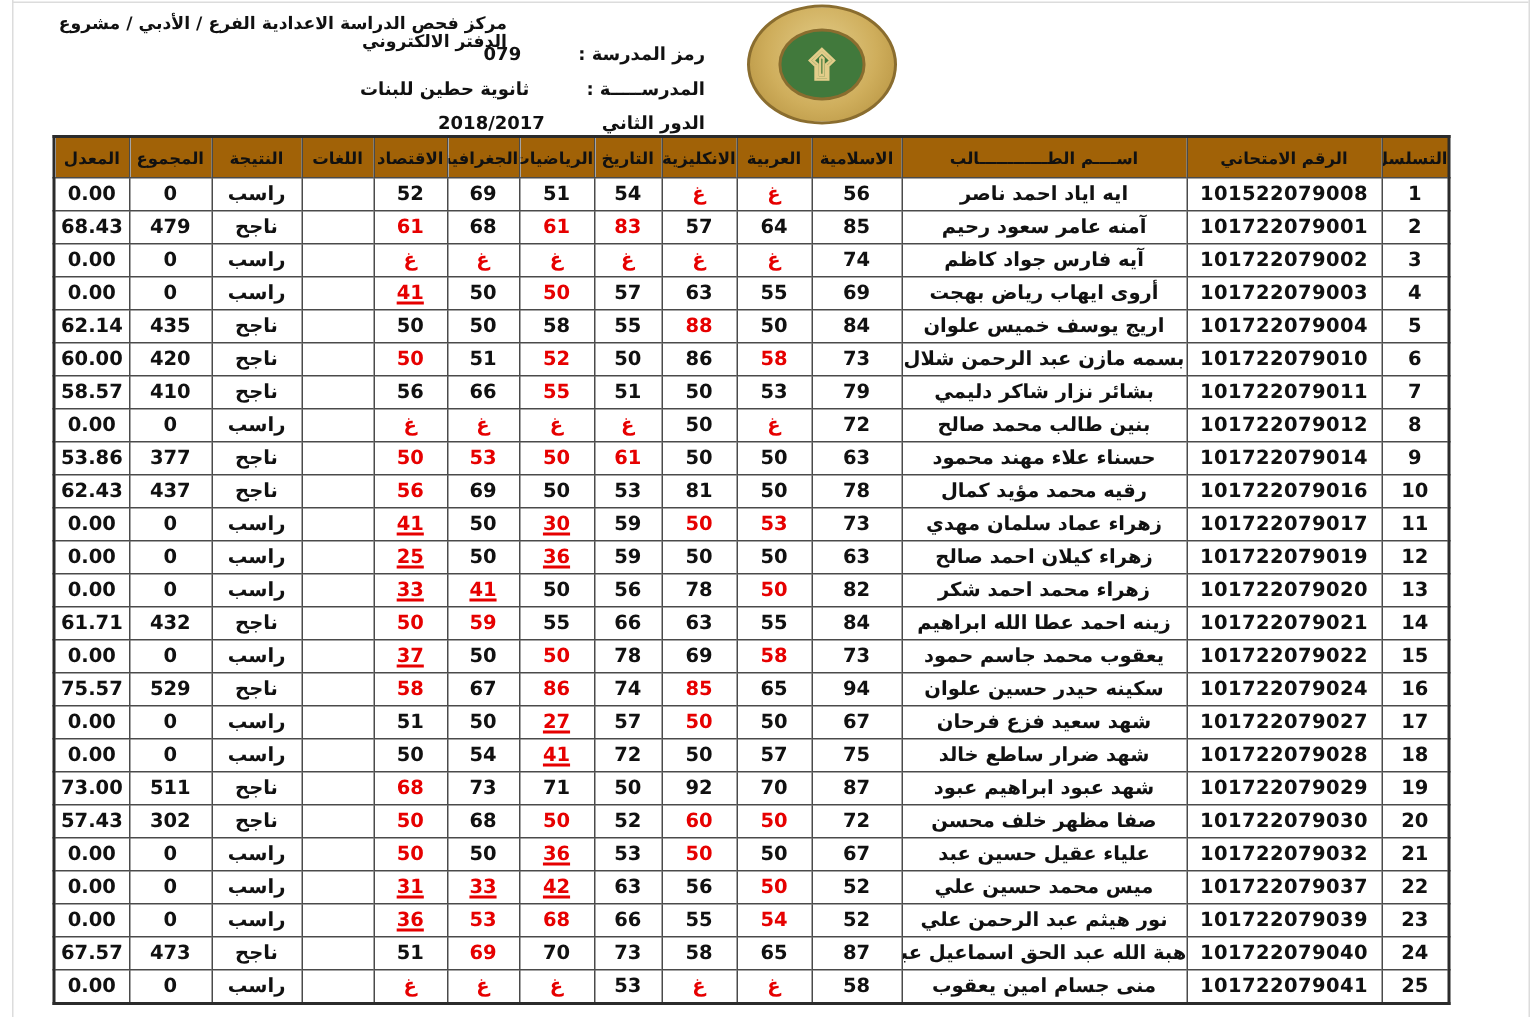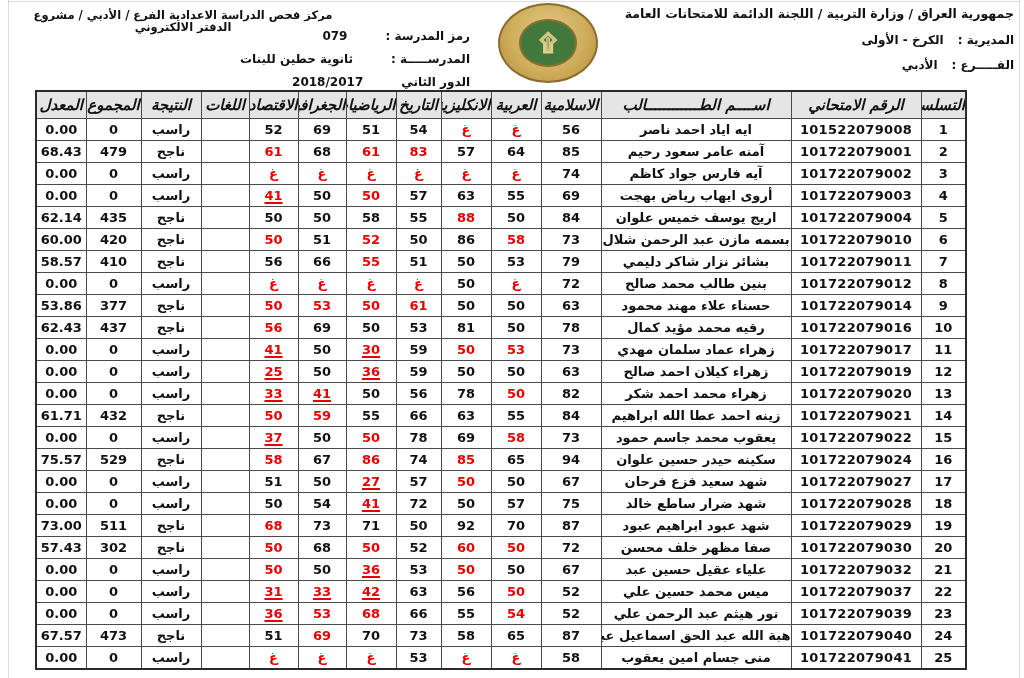--- a/index.html
+++ b/index.html
@@ -15,21 +15,21 @@
 
   
   .hdr-right{position:absolute;top:8px;right:10px;width:400px;text-align:right;line-height:1;}
   .hdr-right .t1{font-size:12.5px;}
   .hdr-right .row{margin-top:13px;font-size:12px;}
   .hdr-right .lbl{display:inline-block;margin-left:14px;}
   .hdr-center{position:absolute;top:30px;right:554px;text-align:right;line-height:1;white-space:nowrap;}
   .hdr-center .row{margin-bottom:11px;font-size:12px;}
   .hdr-center .lbl{display:inline-block;margin-left:38px;}
   .hdr-left{position:absolute;top:10px;left:28px;width:310px;text-align:right;line-height:1;}
-  .hdr-left .t1{font-size:11.5px;text-align:center;}
+  .hdr-left .t1{font-size:11.5px;}
   .hdr-left .row{margin-top:12px;font-size:12px;padding-left:140px;}
 
   
   .logo{position:absolute;top:3px;left:498px;width:100px;height:80px;}
   .logo-outer{
     width:100%;height:100%;border-radius:50%;
     background:radial-gradient(circle at 50% 40%, #e3cd8a 0%, #cfae5c 55%, #b08c3a 100%);
     border:2px solid #8a6d2f;box-sizing:border-box;
     display:flex;align-items:center;justify-content:center;
   }
@@ -43,46 +43,37 @@
   
   table.results{
     position:absolute;top:90px;left:35px;width:930px;
     border-collapse:collapse;table-layout:fixed;
     border:2px solid #2b2b2b;
   }
   table.results th,table.results td{
     border:1px solid #4a4a4a;text-align:center;vertical-align:middle;
     padding:0;overflow:hidden;white-space:nowrap;
   }
-  table.results th{height:26px;font-size:15px;background:#e5e5e5;color:#111;font-style:italic;}
+  table.results th{height:26px;font-size:11px;background:#a16207;color:#111;}
   table.results td{height:21px;font-size:13px;background:#ffffff;}
   td.name{text-align:right;padding-right:5px;font-size:11.5px;}
   td.exam{font-size:12.5px;letter-spacing:.3px;}
   td.res{font-size:12px;}
   td.avg,td.tot{font-size:12.5px;}
   td.hl{background:#fff9a0;color:#e60000;}
   td.hl.u{text-decoration:underline;text-decoration-thickness:2px;text-underline-offset:2px;text-align:center;}
 </style>
 </head>
 <body>
 
 <div class="page">
   <div class="edge edge-l"></div>
   <div class="edge edge-r"></div>
   <div class="edge edge-t"></div>
 
-  <div class="hdr-right">
-    <div class="t1">جمهورية العراق / وزارة التربية / اللجنة الدائمة للامتحانات العامة</div>
-    <div class="row">
-      <span class="lbl">المديرية :</span><span>الكرخ - الأولى</span>
-    </div>
-    <div class="row">
-      <span class="lbl">الفـــــرع :</span><span>الأدبي</span>
-    </div>
-  </div>
 
   <div class="logo">
     <div class="logo-outer">
       <div class="logo-inner">
         <span class="logo-glyph">۩</span>
       </div>
     </div>
   </div>
 
   <div class="hdr-center">

